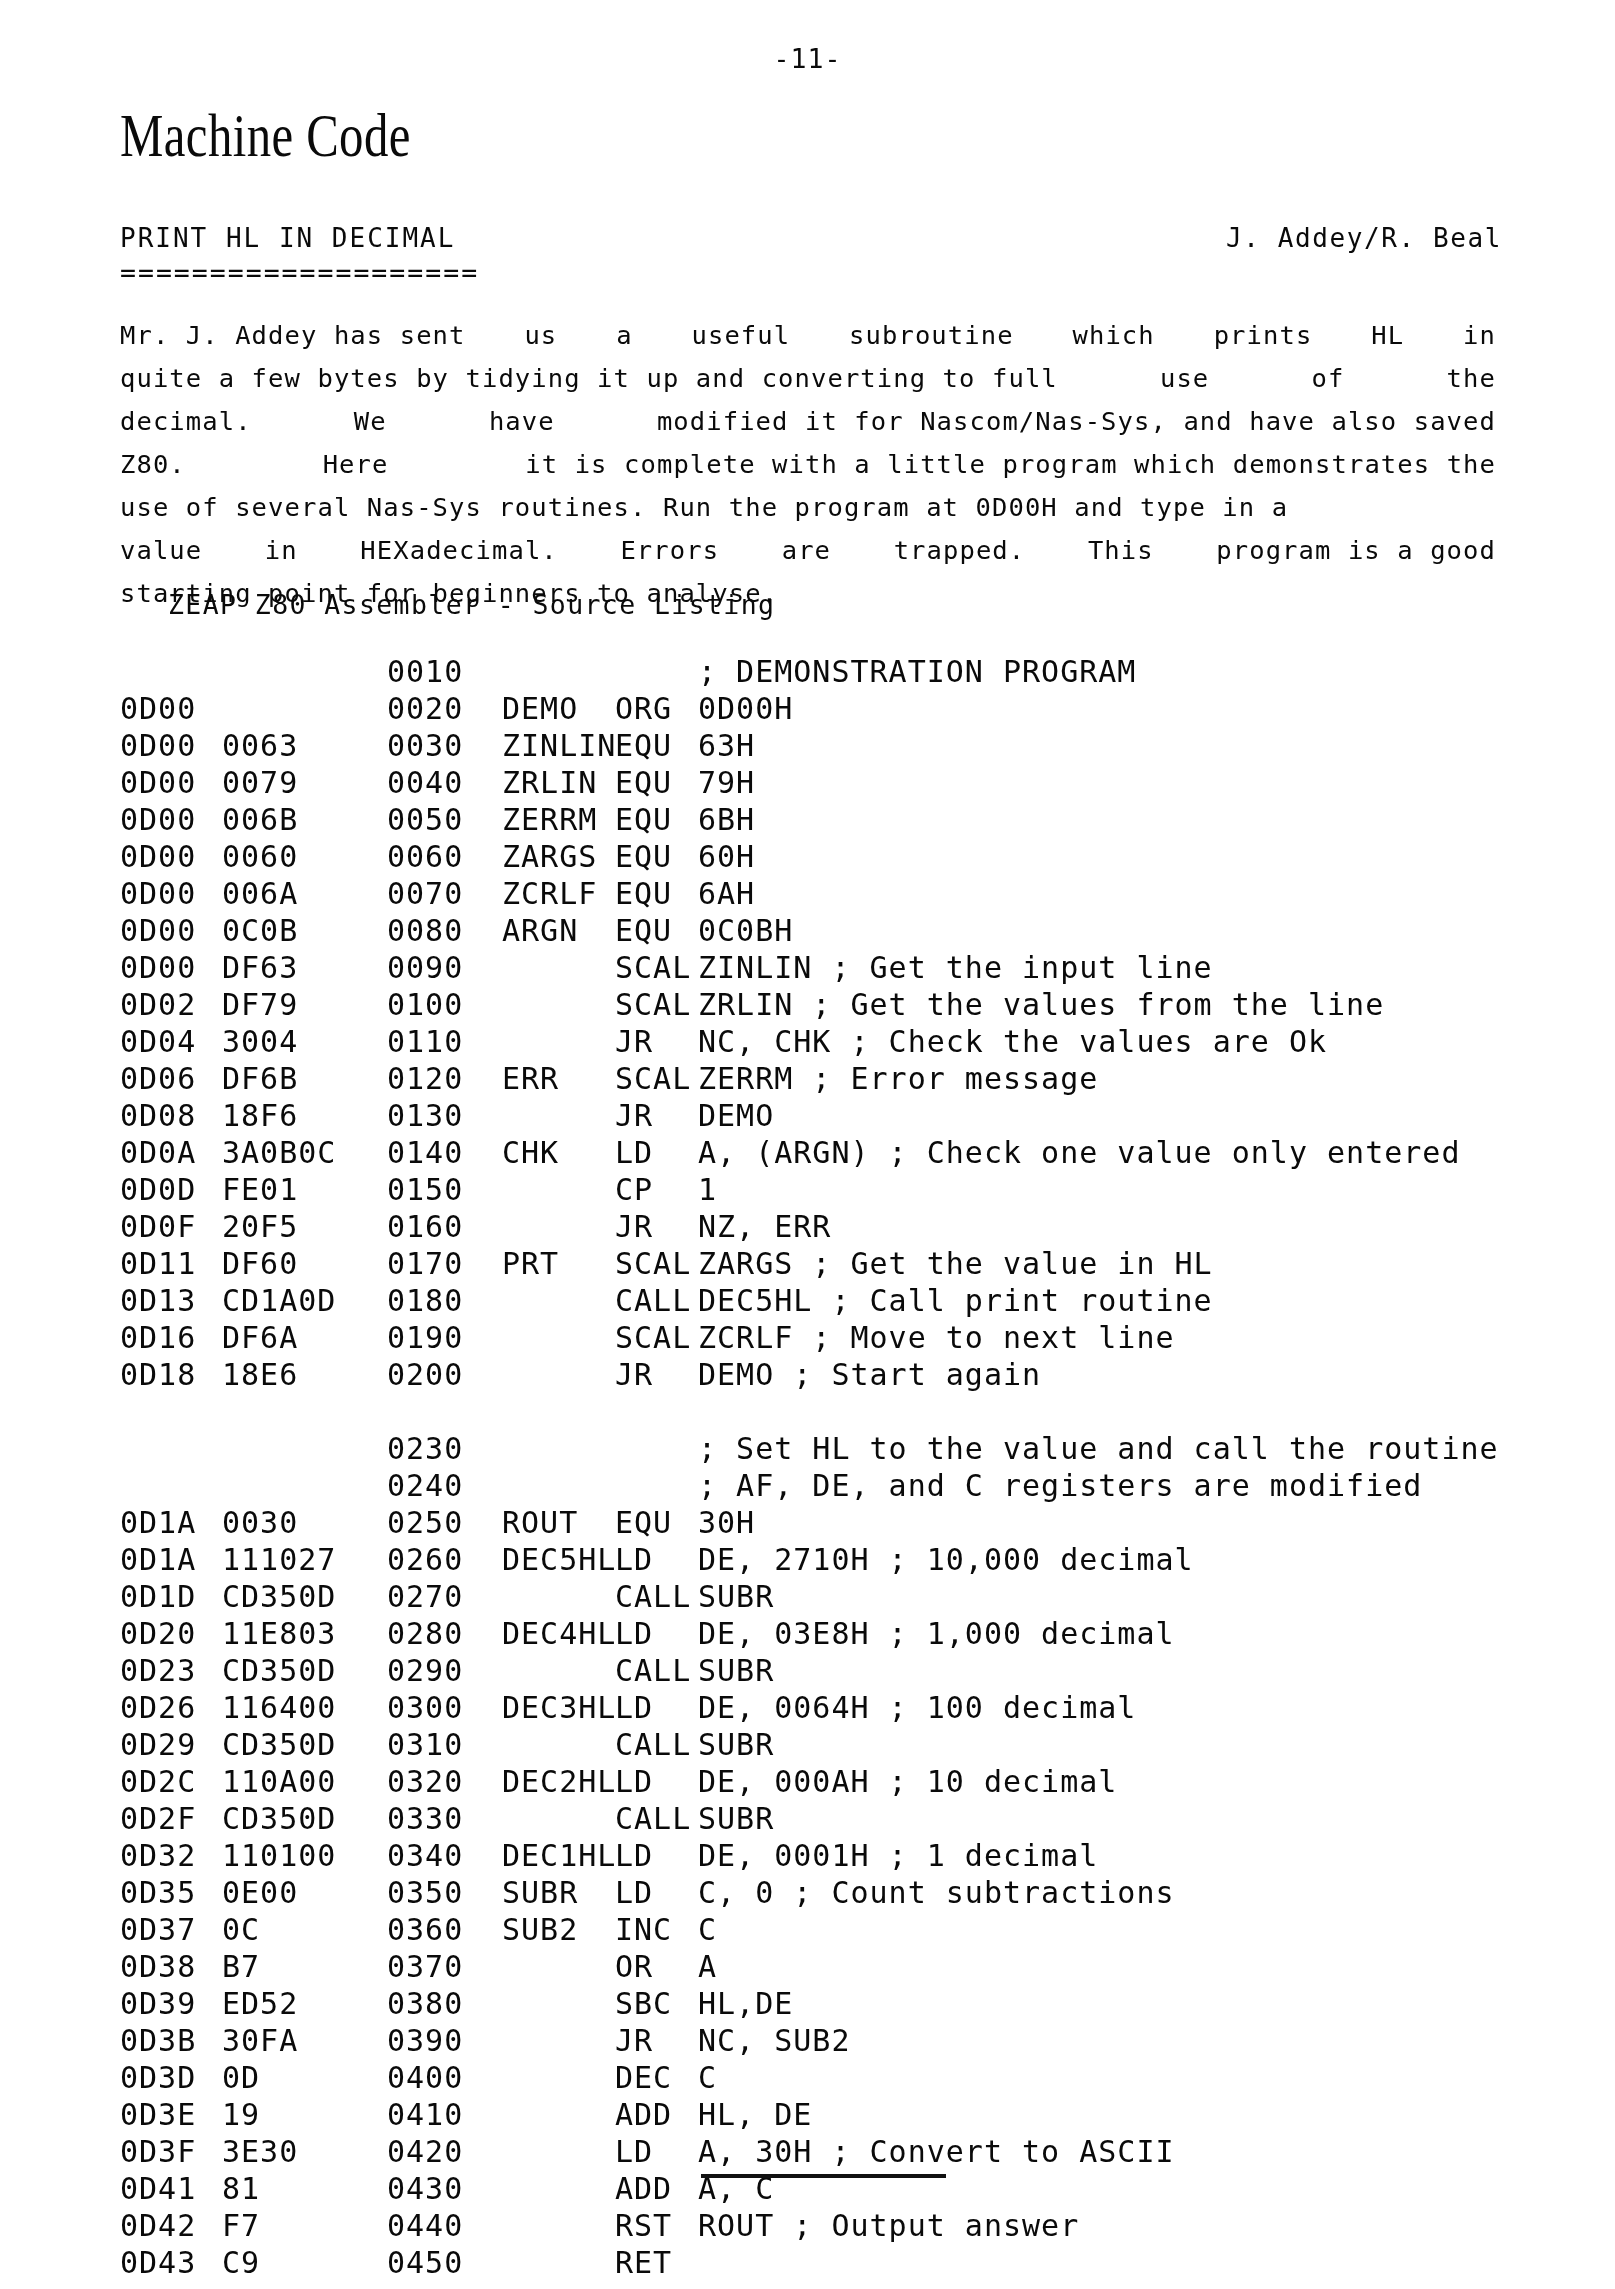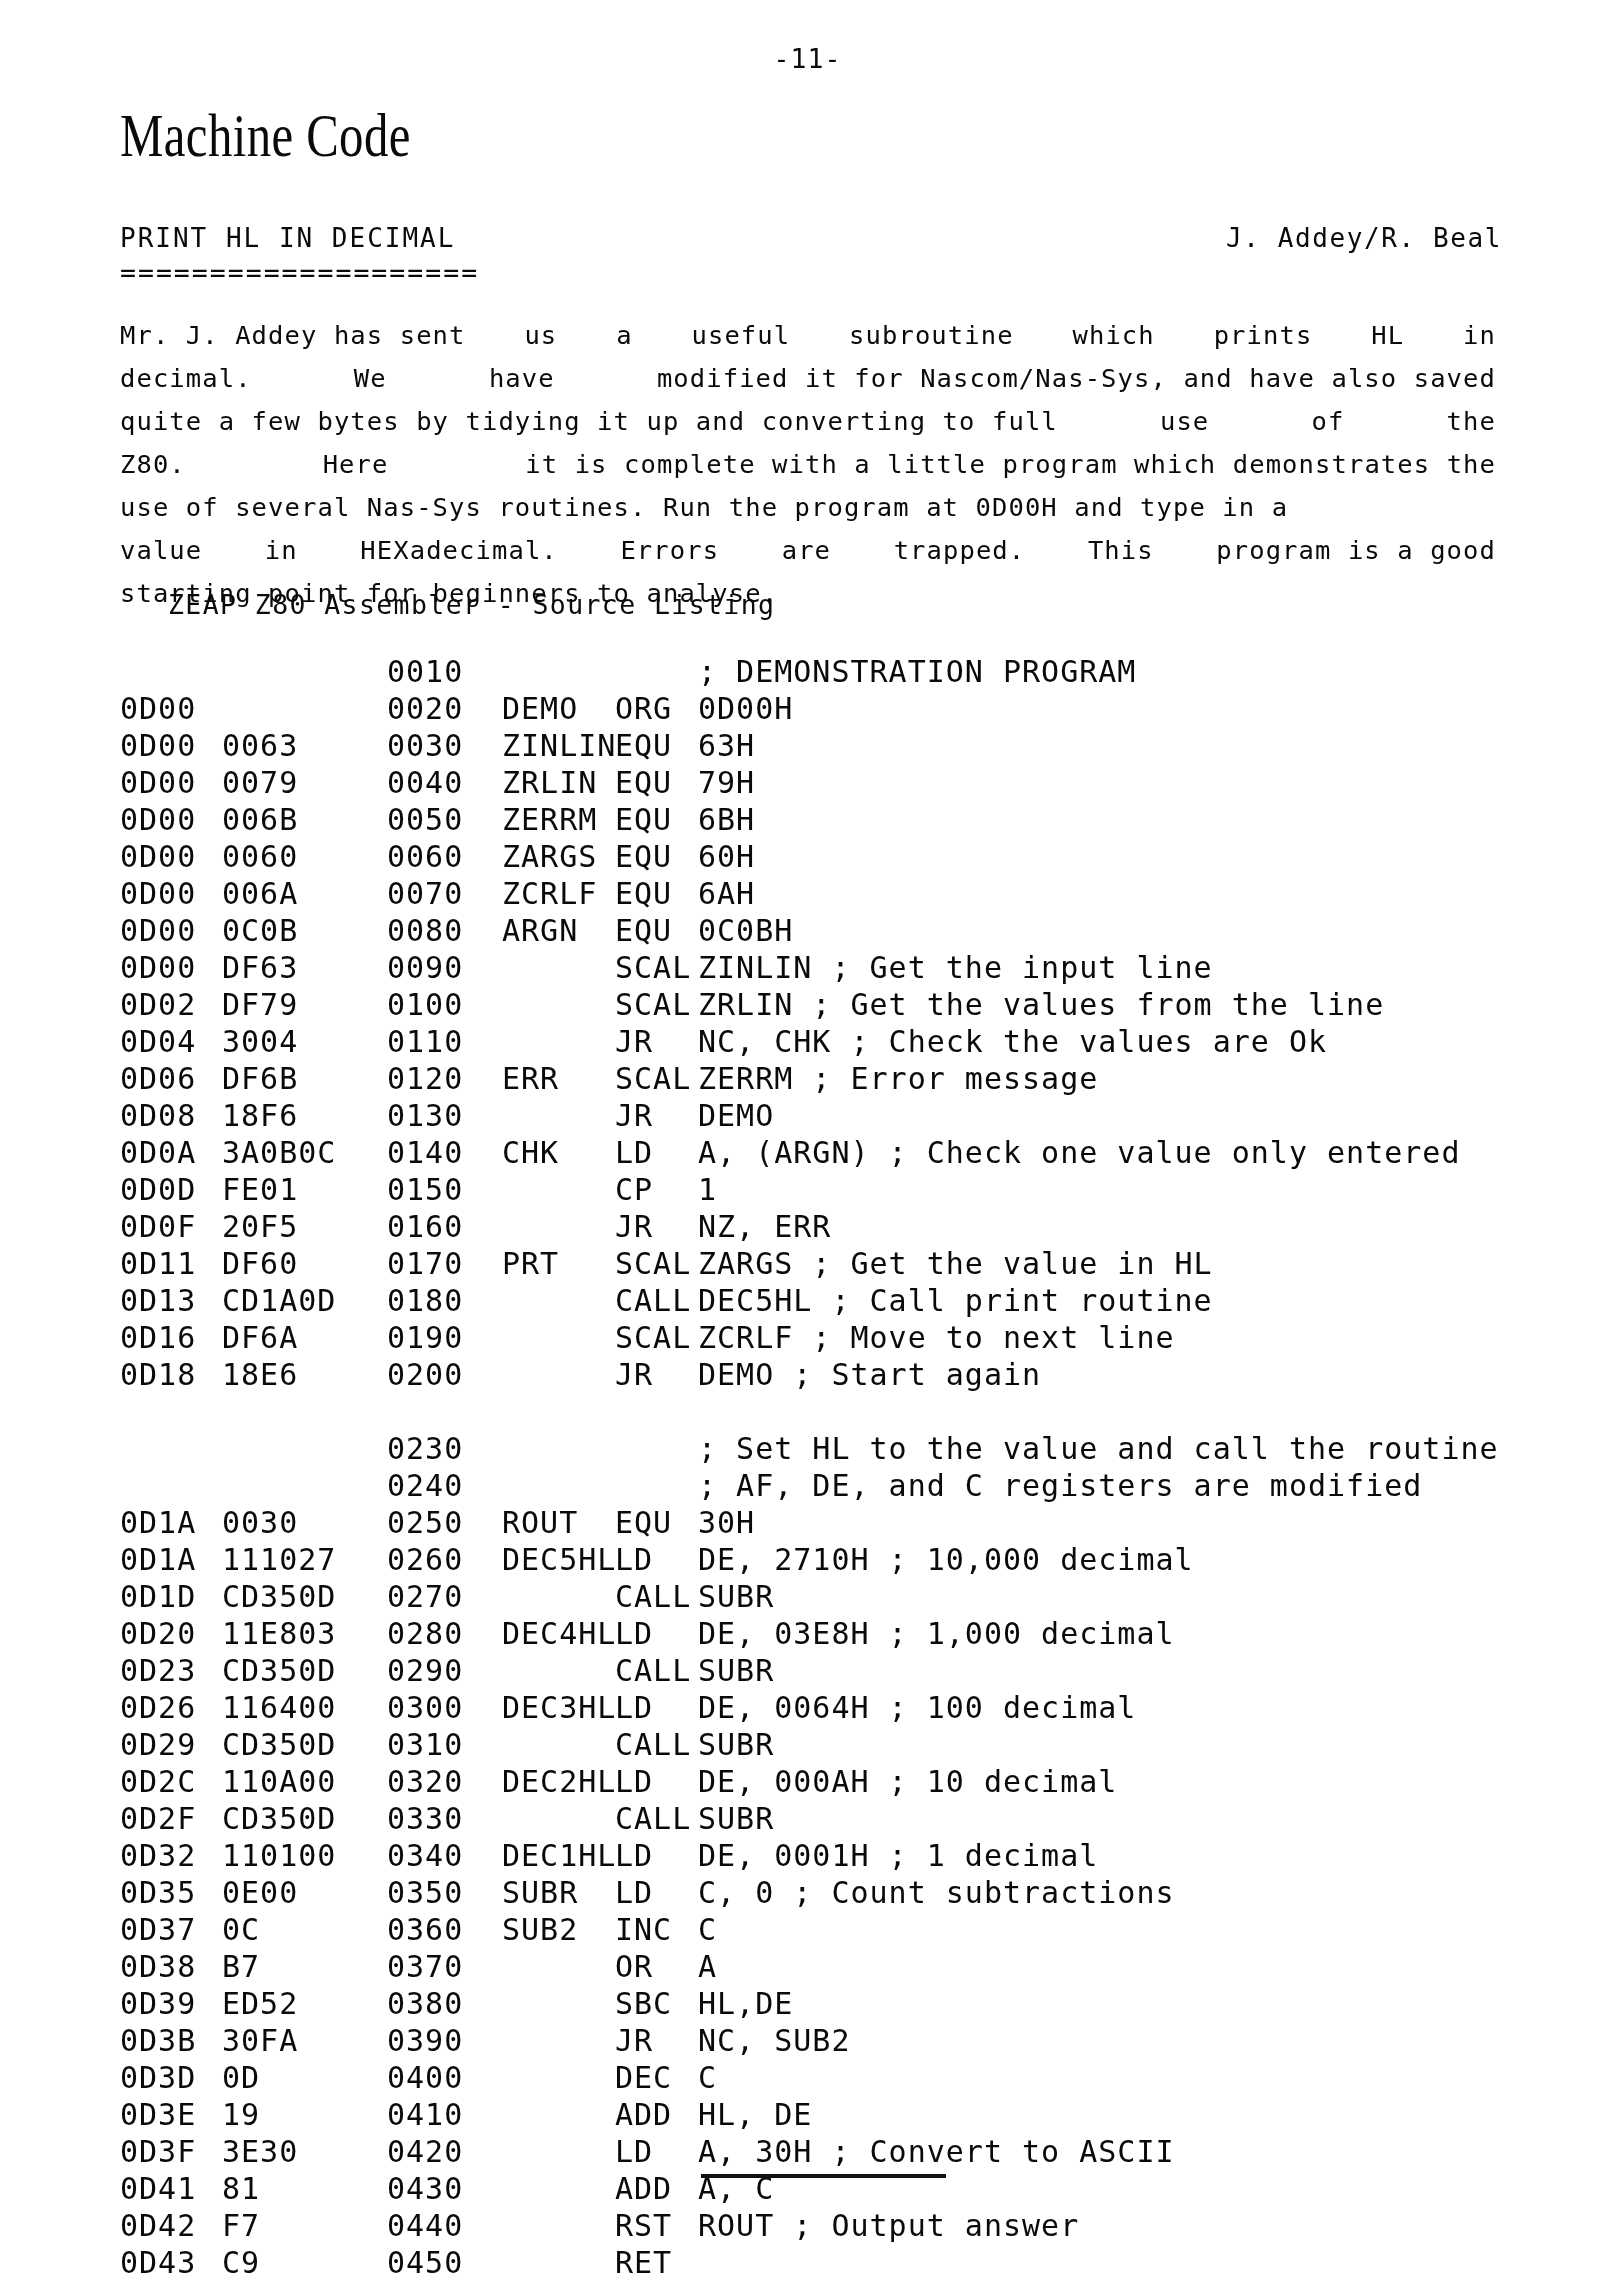--- a/index.html
+++ b/index.html
@@ -159,22 +159,22 @@
   <div class="masthead">Machine Code</div>
 
   <div class="article-head">
     <div class="article-title">PRINT HL IN DECIMAL</div>
     <div class="article-byline">J. Addey/R. Beal</div>
   </div>
   <div class="article-rule">====================</div>
 
   <div class="intro">
       <div class="intro-line justify"><span>Mr. J. Addey has sent</span><span>us</span><span>a</span><span>useful</span><span>subroutine</span><span>which</span><span>prints</span><span>HL</span><span>in</span></div>
+      <div class="intro-line justify"><span>quite a few bytes by tidying it up and converting to full</span><span>use</span><span>of</span><span>the</span></div>
       <div class="intro-line justify"><span>decimal.</span><span>We</span><span>have</span><span>modified it for Nascom/Nas-Sys, and have also saved</span></div>
-      <div class="intro-line justify"><span>quite a few bytes by tidying it up and converting to full</span><span>use</span><span>of</span><span>the</span></div>
       <div class="intro-line justify"><span>Z80.</span><span>Here</span><span>it is complete with a little program which demonstrates the</span></div>
       <div class="intro-line">use of several Nas-Sys routines. Run the program at 0D00H and type in a</div>
       <div class="intro-line justify"><span>value</span><span>in</span><span>HEXadecimal.</span><span>Errors</span><span>are</span><span>trapped.</span><span>This</span><span>program is a good</span></div>
       <div class="intro-line">starting point for beginners to analyse.</div>
     </div>
 
   <div class="listing-caption">ZEAP Z80 Assembler - Source Listing</div>
 
   <div class="listing">
       <div class="asm-row"><span class="col-line">0010</span><span class="col-oper">; DEMONSTRATION PROGRAM</span></div>

